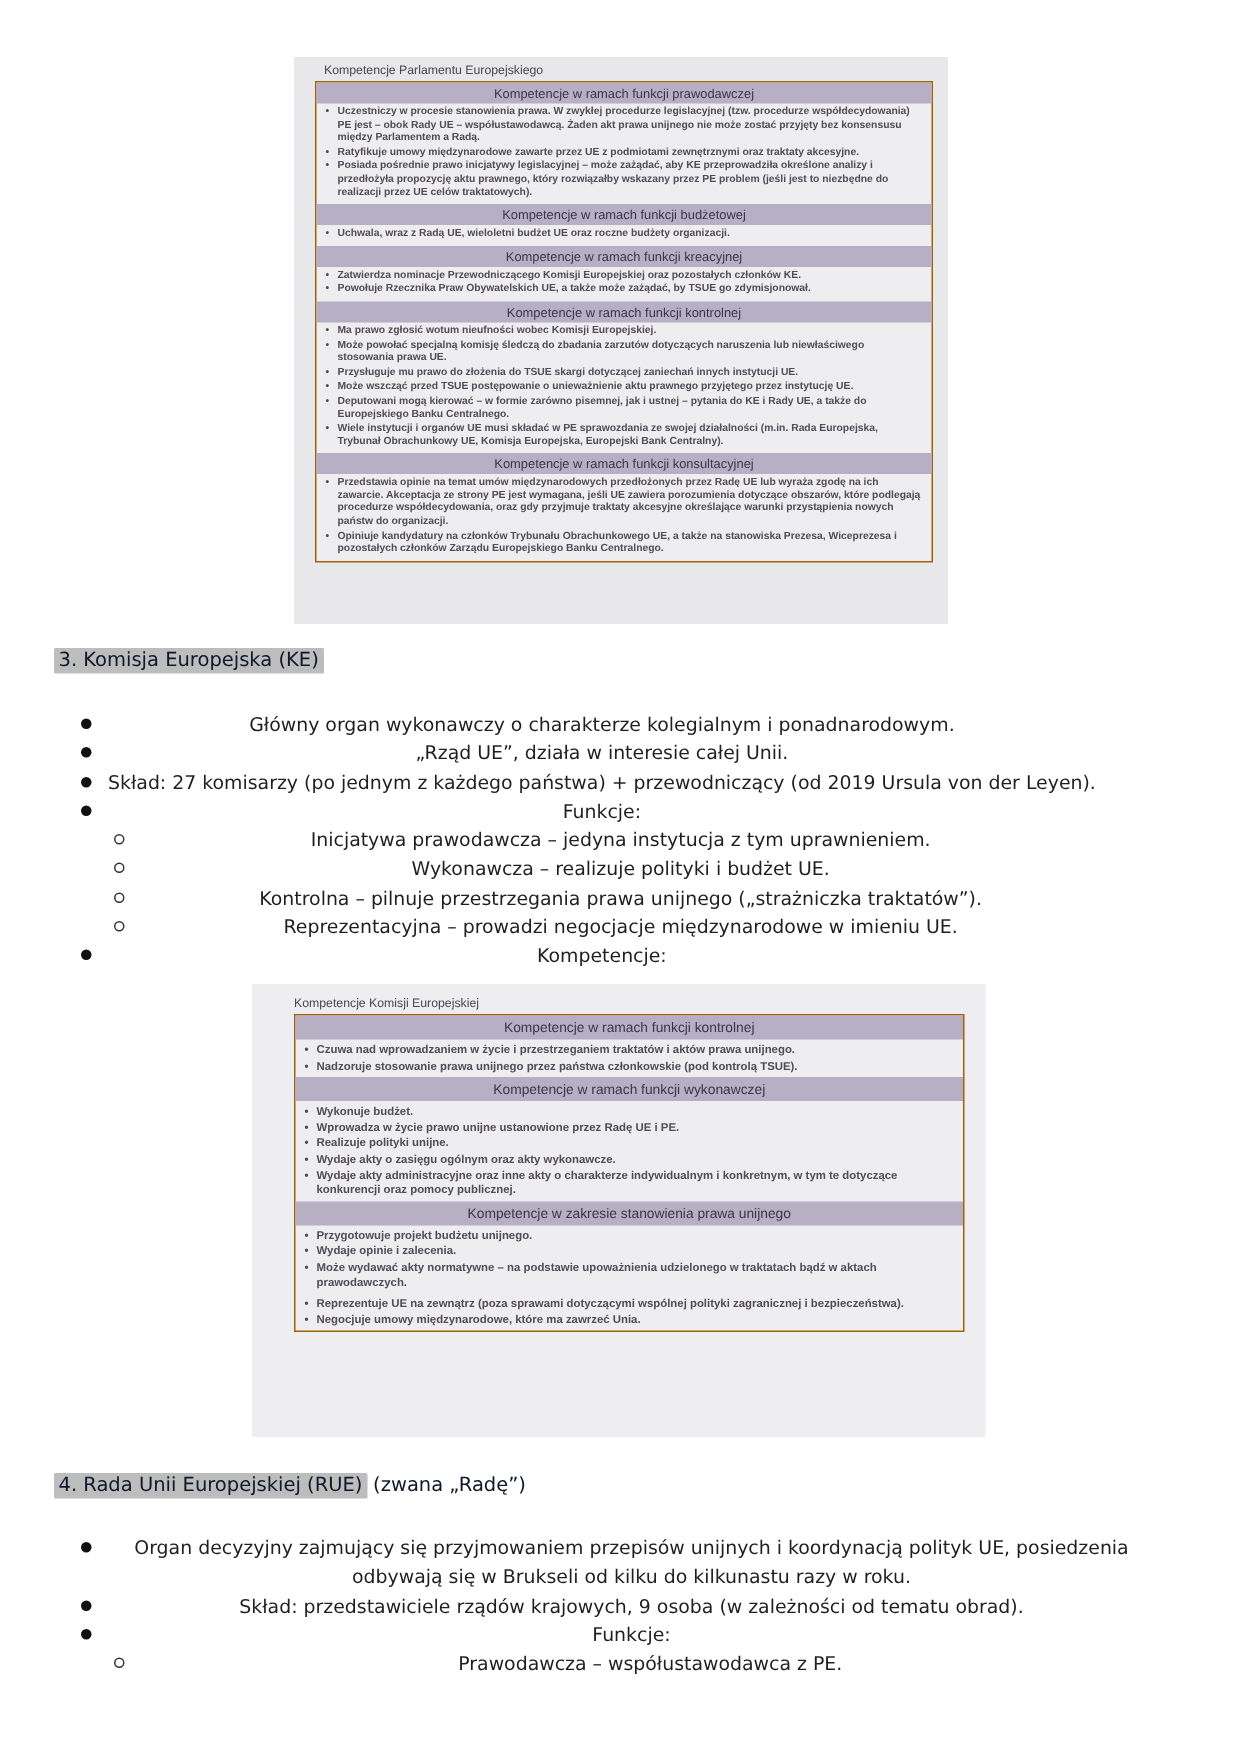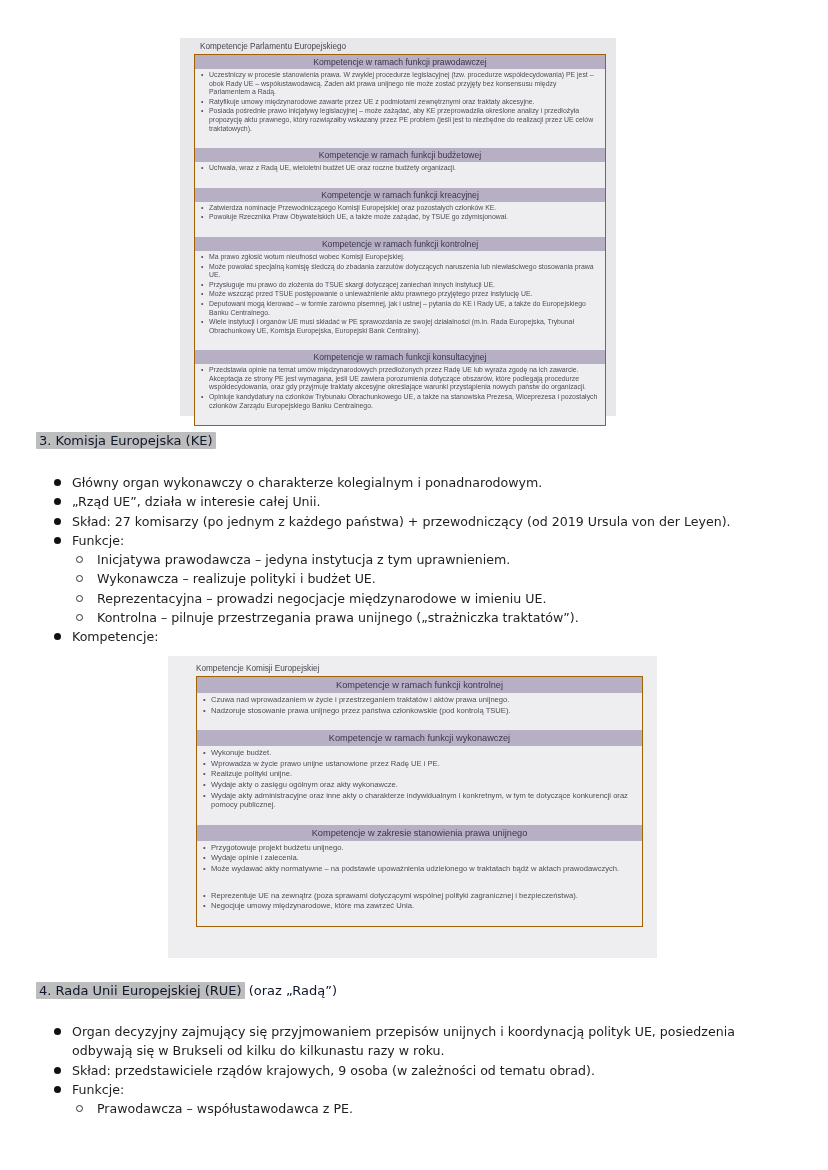--- a/index.html
+++ b/index.html
@@ -2,43 +2,43 @@
 <html><head>
 <meta charset="utf-8">
 <style>
   html, body { margin: 0; padding: 0; background: #ffffff; }
   body { width: 828px; height: 1170px; position: relative; overflow: hidden;
          font-family: "DejaVu Sans", sans-serif; color: #1b1b1b; }
 
   
   .photo { position: absolute; background: #e9e8ea; box-sizing: border-box;
            padding: 4px 10px 6px 10px; }
-  .photo-1 { left: 180px; top: 38px; width: 436px; height: 378px; background: #e8e7e9; }
+  .photo-1 { left: 196px; top: 38px; width: 436px; height: 378px; background: #e8e7e9; }
   .photo-2 { left: 168px; top: 656px; width: 489px; height: 302px; background: #eeedef; }
   .photo .ptitle { font-family: "Liberation Sans", sans-serif; font-size: 8.2px; color: #4a4550;
                    margin: 0 0 3px 10px; }
   .photo-2 .ptitle { margin-left: 18px; margin-top: 4px; }
   .tbl { margin: 0 0 0 4px; border: 1px solid #a16207; background: #eeedf0; }
   .photo-2 .tbl { margin-left: 18px; margin-right: 4px; }
   .band { background: #b7b0c5; color: #3c3548; text-align: center;
           font-family: "Liberation Sans", sans-serif; font-size: 8.6px; padding: 2px 0 2px 0; }
   .photo-2 .band { font-size: 9.2px; padding: 3px 0; }
-  .rows { padding: 2px 6px 14px 6px; }
+  .rows { padding: 2px 6px 2px 6px; font-weight: bold; }
   .row { position: relative; font-family: "Liberation Sans", sans-serif; font-size: 6.9px;
          line-height: 8.6px; color: #514c57; padding-left: 8px; margin-bottom: 1px; }
   .photo-2 .row { font-size: 7.6px; line-height: 9.6px; }
   .row::before { content: "\2022"; position: absolute; left: 0; top: 0; color: #514c57; }
 
   
   .doc-heading { position: absolute; left: 36px; font-family: "DejaVu Sans", sans-serif;
                  font-size: 13px; color: #0f172a; }
   .hl { background: #bdbdbd; padding: 1px 3px; border-radius: 1px; }
   .list { position: absolute; left: 50px; margin: 0; padding: 0; list-style: none;
           font-family: "DejaVu Sans", sans-serif; font-size: 12.6px; color: #1f1f1f; }
-  .list li { position: relative; line-height: 19.3px; }
+  .list li { position: relative; line-height: 19.3px; text-align: center; }
   .list .b1 { padding-left: 22px; }
   .list .b1::before { content: ""; position: absolute; left: 4px; top: 6px; width: 7px; height: 7px;
                       border-radius: 50%; background: #111; }
   .list .b2 { padding-left: 47px; }
   .list .b2::before { content: ""; position: absolute; left: 26px; top: 6px; width: 5px; height: 5px;
                       border-radius: 50%; border: 1px solid #333; }
 </style>
 </head>
 <body>
 
@@ -81,22 +81,22 @@
   <span class="hl">3. Komisja Europejska (KE)</span>
 </div>
 
 <ul class="list" style="top:473px;">
   <li class="b1">Główny organ wykonawczy o charakterze kolegialnym i ponadnarodowym.</li>
   <li class="b1">„Rząd UE”, działa w interesie całej Unii.</li>
   <li class="b1">Skład: 27 komisarzy (po jednym z każdego państwa) + przewodniczący (od 2019 Ursula von der Leyen).</li>
   <li class="b1">Funkcje:</li>
   <li class="b2">Inicjatywa prawodawcza – jedyna instytucja z tym uprawnieniem.</li>
   <li class="b2">Wykonawcza – realizuje polityki i budżet UE.</li>
+  <li class="b2">Kontrolna – pilnuje przestrzegania prawa unijnego („strażniczka traktatów”).</li>
   <li class="b2">Reprezentacyjna – prowadzi negocjacje międzynarodowe w imieniu UE.</li>
-  <li class="b2">Kontrolna – pilnuje przestrzegania prawa unijnego („strażniczka traktatów”).</li>
   <li class="b1">Kompetencje:</li>
 </ul>
 
 <div class="photo photo-2">
   <div class="ptitle">Kompetencje Komisji Europejskiej</div>
   <div class="tbl">
     <div class="band">Kompetencje w ramach funkcji kontrolnej</div>
     <div class="rows">
       <div class="row">Czuwa nad wprowadzaniem w życie i przestrzeganiem traktatów i aktów prawa unijnego.</div>
       <div class="row">Nadzoruje stosowanie prawa unijnego przez państwa członkowskie (pod kontrolą TSUE).</div>
@@ -116,21 +116,21 @@
       <div class="row">Może wydawać akty normatywne – na podstawie upoważnienia udzielonego w traktatach bądź w aktach prawodawczych.</div>
     </div>
     <div class="rows">
       <div class="row">Reprezentuje UE na zewnątrz (poza sprawami dotyczącymi wspólnej polityki zagranicznej i bezpieczeństwa).</div>
       <div class="row">Negocjuje umowy międzynarodowe, które ma zawrzeć Unia.</div>
     </div>
   </div>
 </div>
 
 <div class="doc-heading" style="top:983px;">
-  <span class="hl">4. Rada Unii Europejskiej (RUE)</span><span> (oraz „Radą”)</span>
+  <span class="hl">4. Rada Unii Europejskiej (RUE)</span><span> (zwana „Radę”)</span>
 </div>
 
 <ul class="list" style="top:1022px; width:720px;">
   <li class="b1">Organ decyzyjny zajmujący się przyjmowaniem przepisów unijnych i koordynacją polityk UE, posiedzenia odbywają się w Brukseli od kilku do kilkunastu razy w roku.</li>
   <li class="b1">Skład: przedstawiciele rządów krajowych, 9 osoba (w zależności od tematu obrad).</li>
   <li class="b1">Funkcje:</li>
   <li class="b2">Prawodawcza – współustawodawca z PE.</li>
 </ul>
 
 </body></html>

